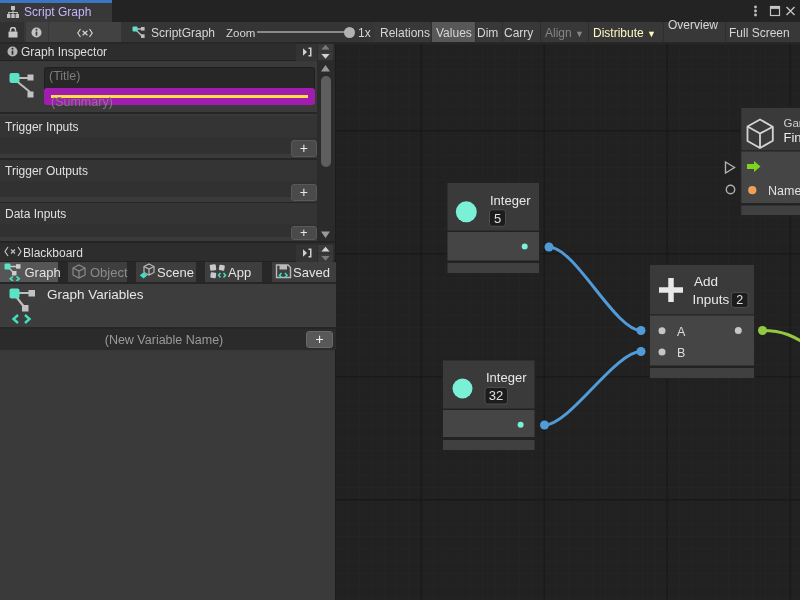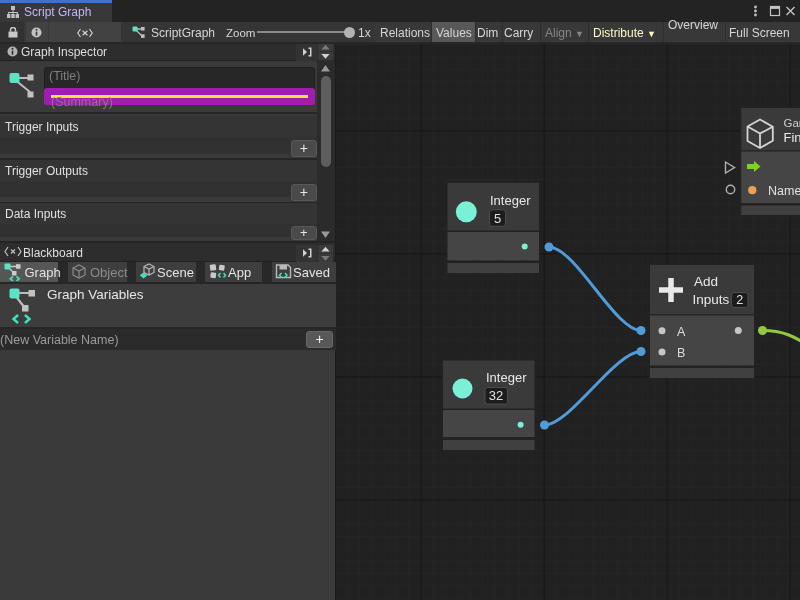--- a/index.html
+++ b/index.html
@@ -311,18 +311,18 @@
 <svg class="abs" style="left:9px;top:288px;" width="30" height="36" viewBox="0 0 30 36">
   <path d="M 5 5 L 22 5 M 5 6 L 16 20" stroke="#bdbdbd" stroke-width="2.2"></path>
   <rect x="0.5" y="0.5" width="10" height="10" rx="2" fill="#5ce2c4"></rect>
   <rect x="19.5" y="2" width="6.5" height="6.5" fill="#c2c2c2"></rect>
   <rect x="13" y="17" width="6.5" height="6.5" fill="#c2c2c2"></rect>
   <path d="M 9 27 L 4.5 31 L 9 35 M 16 27 L 20.5 31 L 16 35" stroke="#41e0c0" stroke-width="2.4" fill="none"></path>
 </svg>
 <div class="abs" style="left:47px;top:287px;color:#e6e6e6;font-size:13.5px;">Graph Variables</div>
 
 <div class="abs" style="left:0;top:329px;width:336px;height:21px;background:#2b2b2b;"></div>
-<div class="abs" style="left:0;top:331px;width:304px;height:18px;color:#9a9a9a;font-size:12.5px;line-height:18px;text-align:left;">(New Variable Name)</div>
+<div class="abs" style="left:12px;top:331px;width:304px;height:18px;color:#9a9a9a;font-size:12.5px;line-height:18px;text-align:center;">(New Variable Name)</div>
 <div class="abs" style="left:306px;top:330.5px;width:27px;height:17.5px;background:#585858;border:1px solid #686868;border-radius:3px;color:#f0f0f0;font-size:14px;text-align:center;line-height:14px;">+</div>
 
 <div class="abs" style="left:0;top:350.5px;width:335px;height:250px;background:#3a3a3a;"></div>
 
 </div>
 
 </body></html>

